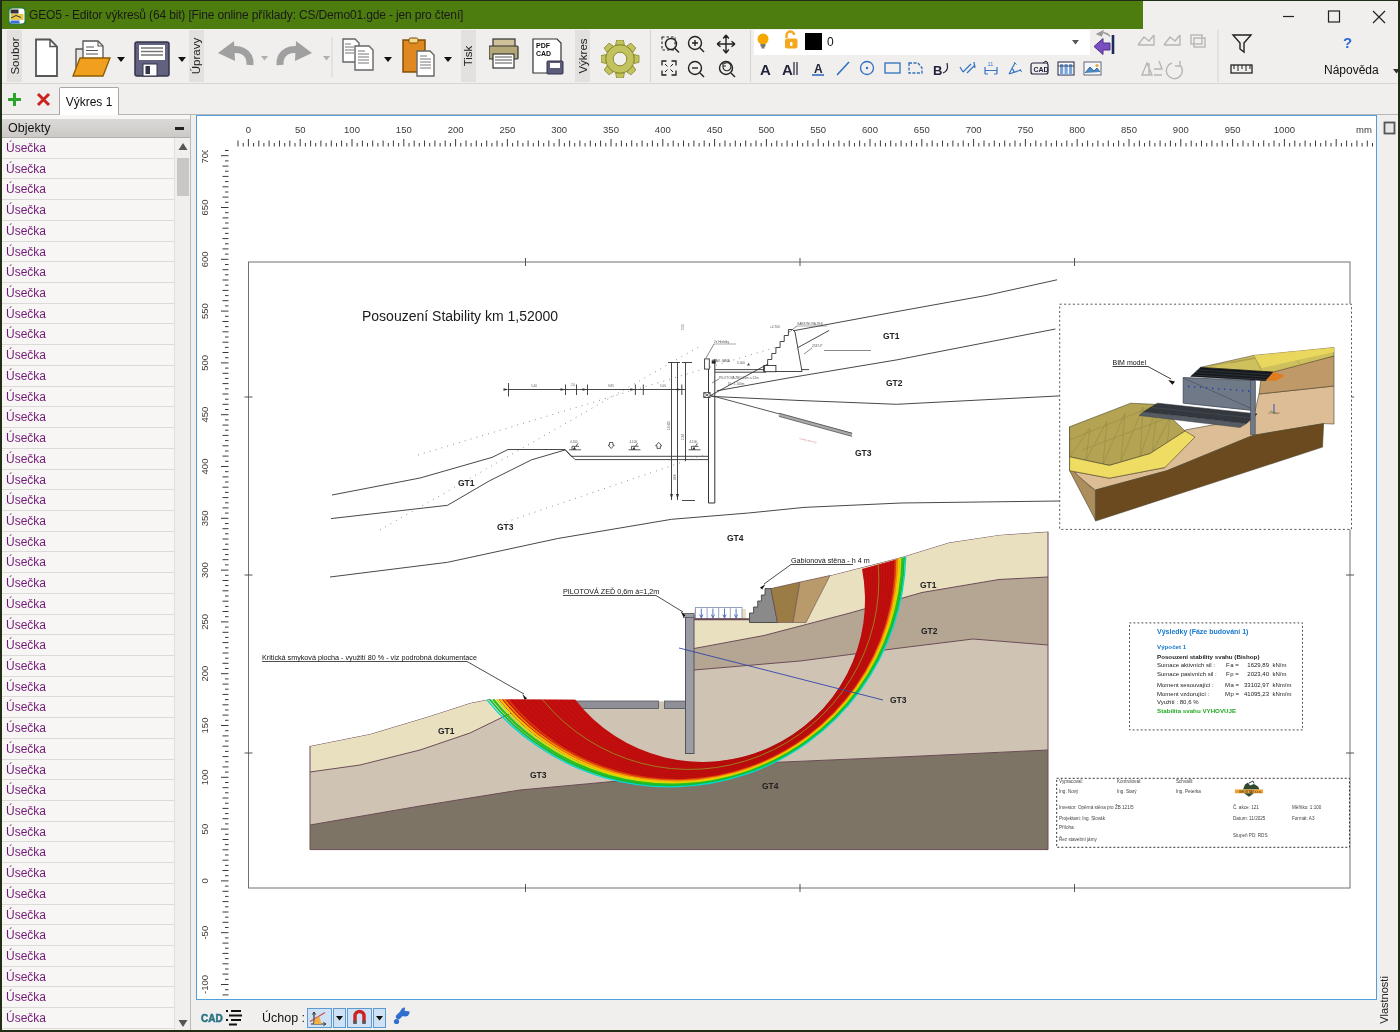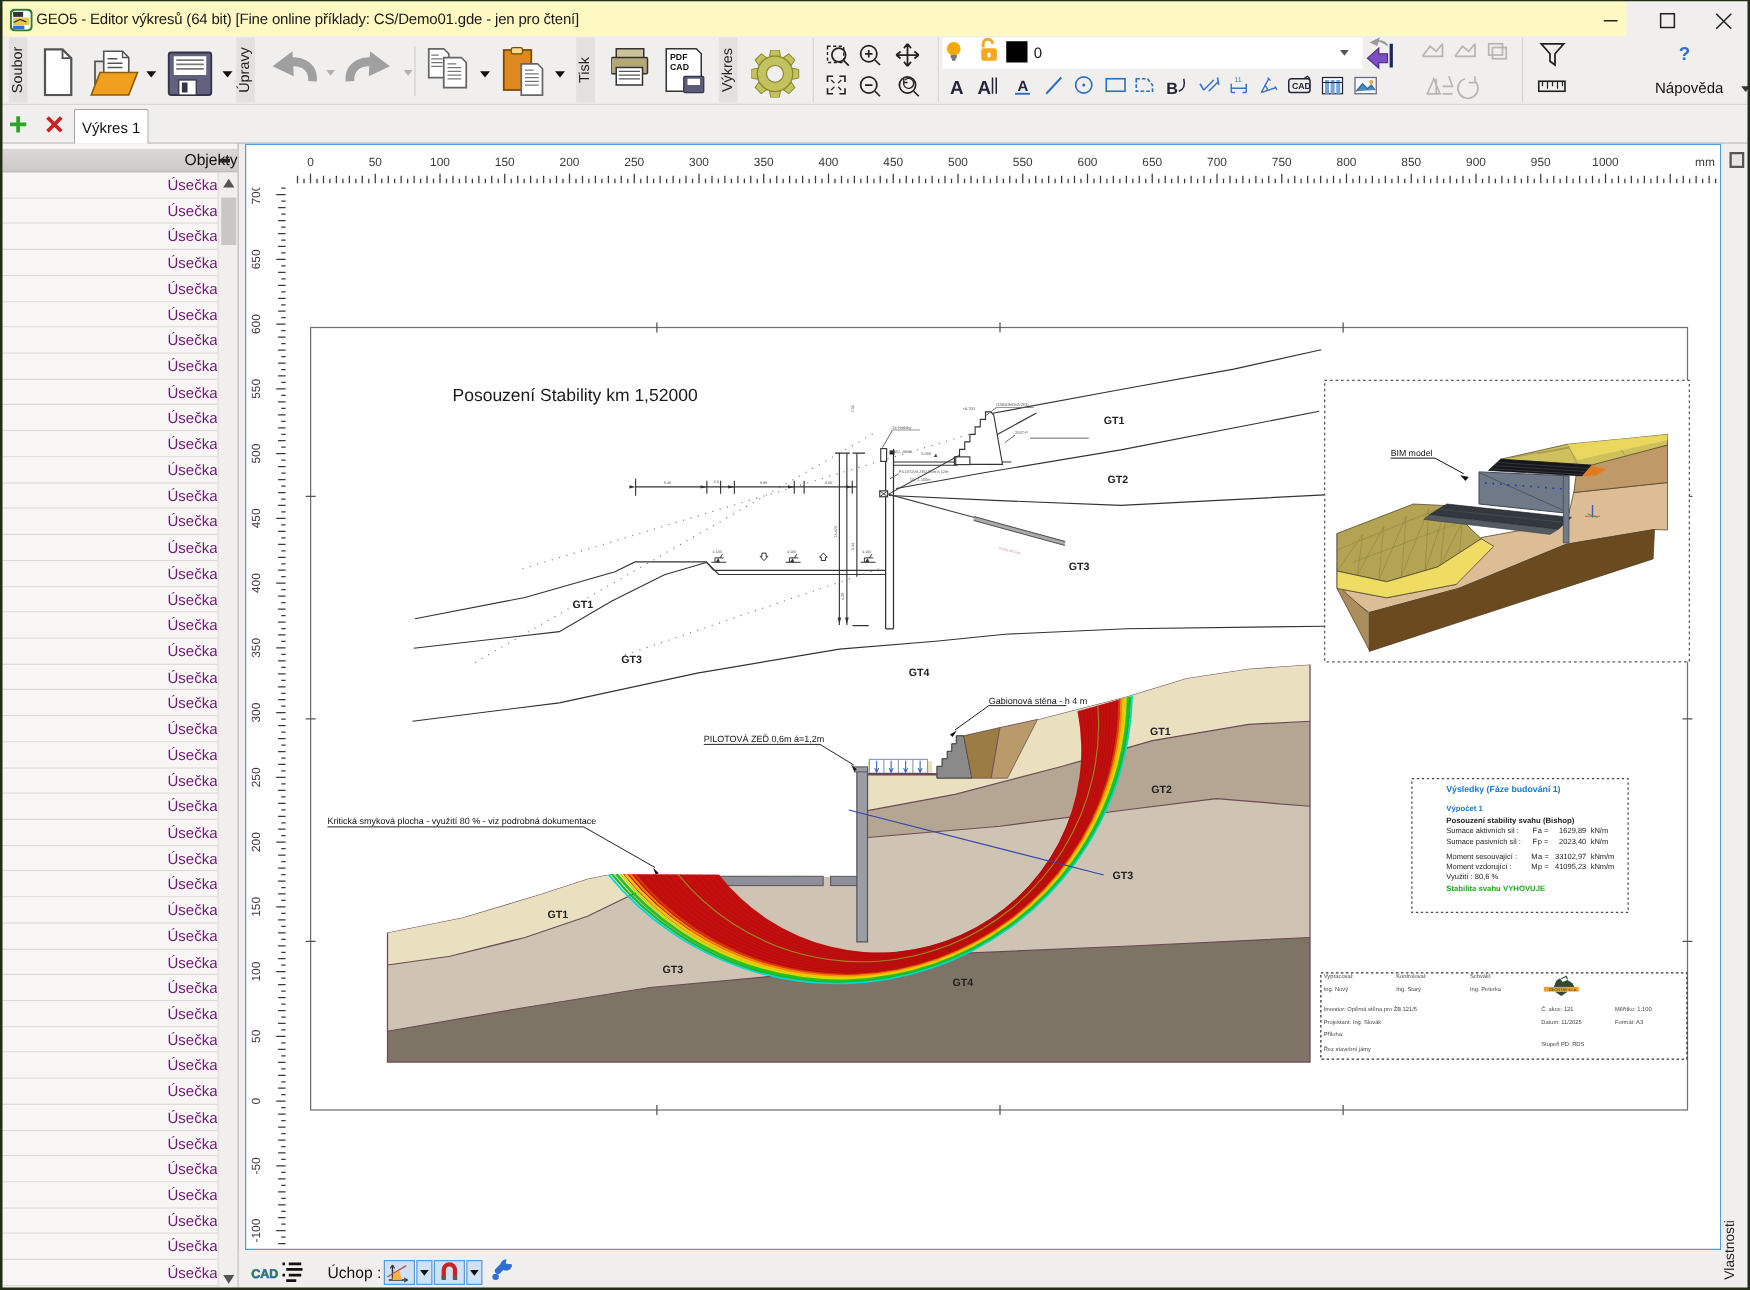--- a/index.html
+++ b/index.html
@@ -1,28 +1,28 @@
 <!DOCTYPE html>
 <html><head><meta charset="utf-8"><style>
 * { margin:0; padding:0; box-sizing:border-box; }
 body { width:1400px; height:1032px; position:relative; overflow:hidden;
   font-family:"Liberation Sans",sans-serif; background:#f0efee; }
 .abs { position:absolute; }
 #frame { left:0; top:0; width:1400px; height:1032px; border:2px solid #222d15; border-top-width:1px; pointer-events:none; z-index:50; }
-#titlebar { left:1px; top:1px; width:1300px; height:28px; background:#fef9c3; }
+#titlebar { left:1px; top:1px; width:1142px; height:28px; background:#4d7c0f; }
 #title-text { left:28px; top:7px; font-size:12px; color:#1a1a1a; letter-spacing:-0.15px; }
 #toolbar { left:2px; top:29px; width:1396px; height:55px; background:#f0efee; border-bottom:1px solid #d8d6d4; }
 .vlabel { position:absolute; top:1px; height:52px; width:15px; background:#e2e1e0; color:#222;
   display:flex; align-items:center; justify-content:center; }
 .vlabel span { transform:rotate(-90deg); font-size:11.5px; white-space:nowrap; }
 #tabbar { left:2px; top:85px; width:1396px; height:30px; background:#f0efee; border-bottom:1px solid #b9b7b5; }
 #tab1 { position:absolute; left:57px; top:2px; width:60px; height:28px; background:#fff;
   border:1px solid #a8a6a4; border-bottom:none; border-radius:2px 2px 0 0; font-size:12px; color:#111;
   display:flex; align-items:center; justify-content:center; }
-#panel { left:2px; top:115px; width:188px; height:915px; background:#f7f6f5;text-align:right; }
+#panel { left:2px; top:115px; width:188px; height:915px; background:#f7f6f5; }
 #objhead { position:absolute; left:0; top:4px; width:188px; height:19px; background:linear-gradient(#dbd9d7,#ccc9c7);
   border-bottom:1px solid #b0aeac; font-size:12.5px; color:#111; padding-left:6px; line-height:18px; }
 #objhead .min { position:absolute; right:6px; top:8px; width:9px; height:2.5px; background:#222; }
 #rows { position:absolute; left:0; top:23px; width:172px; height:892px; overflow:hidden; }
 .row { height:20.72px; border-bottom:1px solid #dcdad8; font-size:12px; color:#701a75; padding-left:4px; line-height:20px; background:#f7f6f5; }
 #scroll { position:absolute; left:172px; top:23px; width:16px; height:892px; background:#f0efee; border-left:1px solid #e0dedc; }
 #panelborder { left:190px; top:115px; width:1px; height:915px; background:#bdbbb9; }
 #canvas { left:196px; top:115px; width:1181px; height:885px; background:#fff; border:1px solid #4f9ee0; }
 #statusbar { left:191px; top:1000px; width:1207px; height:30px; background:#f0efee; }
 #rightstrip { left:1377px; top:115px; width:21px; height:915px; background:#f0efee; }

